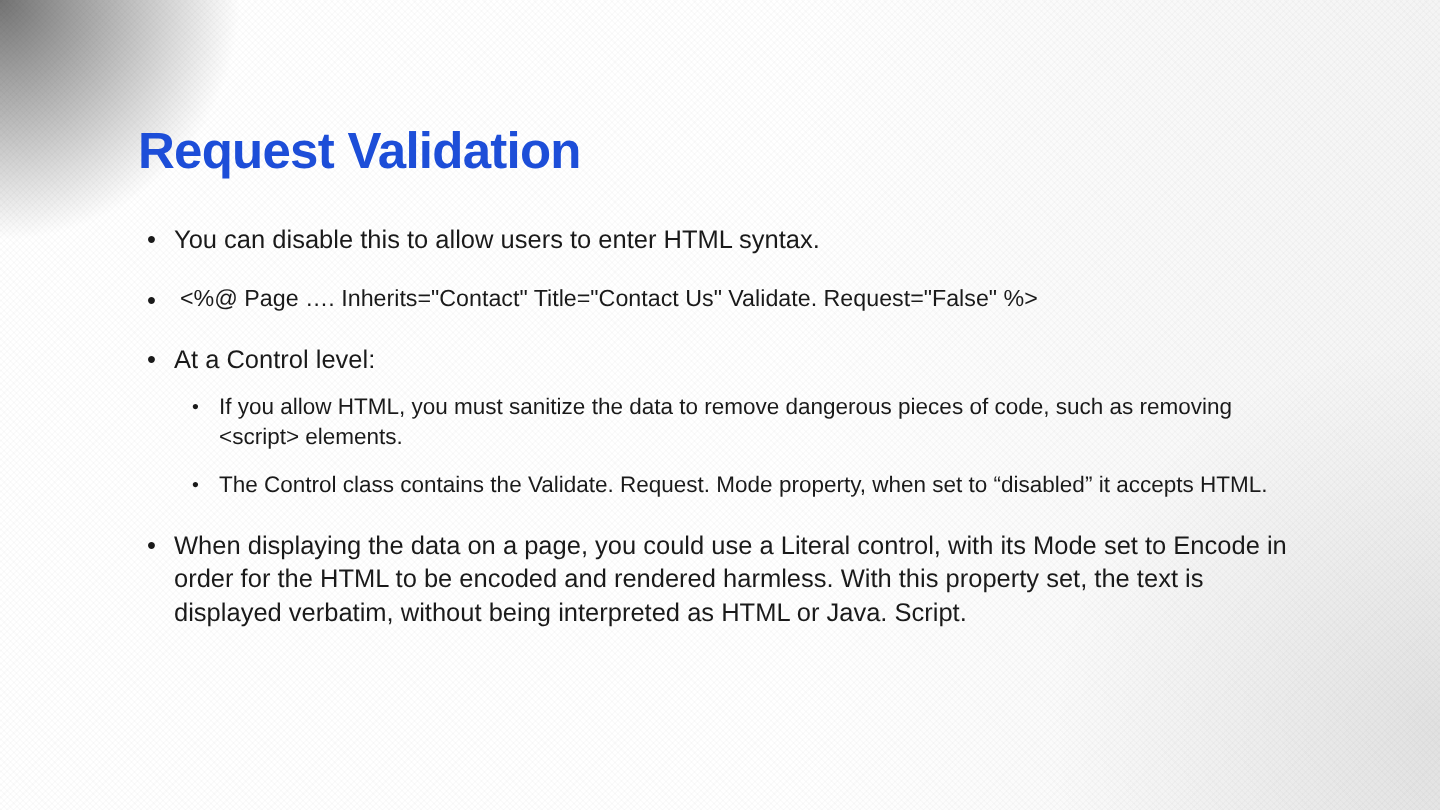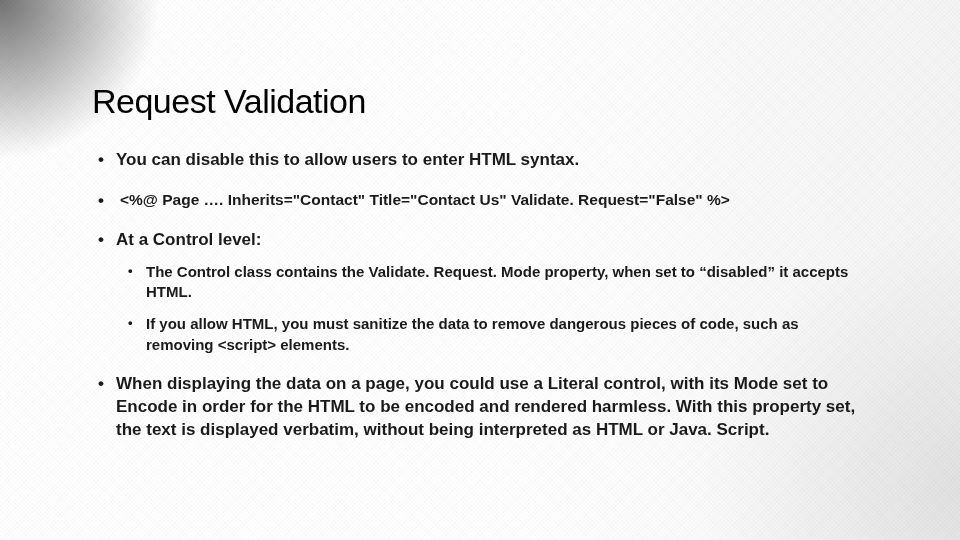--- a/index.html
+++ b/index.html
@@ -32,29 +32,28 @@
   }
   .content {
     position: relative;
     z-index: 1;
     padding: 82px 90px 0 92px;
     color: #1a1a1a;
   }
   h1.title {
     margin: 0 0 28px 0;
     font-size: 34px;
-    font-weight: 400;
-    color: #000000;
+    font-weight: 700;
+    color: #1d4ed8;
     letter-spacing: -0.5px;
   }
   ul.lvl1 {
     list-style: none;
     padding: 0;
     margin: 0;
-    font-weight: bold;
   }
   ul.lvl1 > li {
     position: relative;
     padding-left: 24px;
     margin-bottom: 18px;
     font-size: 17px;
     line-height: 1.35;
   }
   ul.lvl1 > li::before {
     content: "•";
@@ -110,24 +109,24 @@
     </li>
 
     <li>
       <div class="code-line mono">&lt;%@ Page …. Inherits="Contact" Title="Contact Us" Validate. Request="False" %&gt;</div>
     </li>
 
     <li>
       <span>At a Control level:</span>
       <ul class="lvl2">
         <li>
-          <span>The Control class contains the Validate. Request. Mode property, when set to “disabled” it accepts HTML.</span>
+          <span>If you allow HTML, you must sanitize the data to remove dangerous pieces of code, such as removing &lt;script&gt; elements.</span>
         </li>
         <li>
-          <span>If you allow HTML, you must sanitize the data to remove dangerous pieces of code, such as removing &lt;script&gt; elements.</span>
+          <span>The Control class contains the Validate. Request. Mode property, when set to “disabled” it accepts HTML.</span>
         </li>
       </ul>
     </li>
 
     <li>
       <span>When displaying the data on a page, you could use a Literal control, with its Mode set to Encode in order for the HTML to be encoded and rendered harmless. With this property set, the text is displayed verbatim, without being interpreted as HTML or Java. Script.</span>
     </li>
 
   </ul>
 </div>

